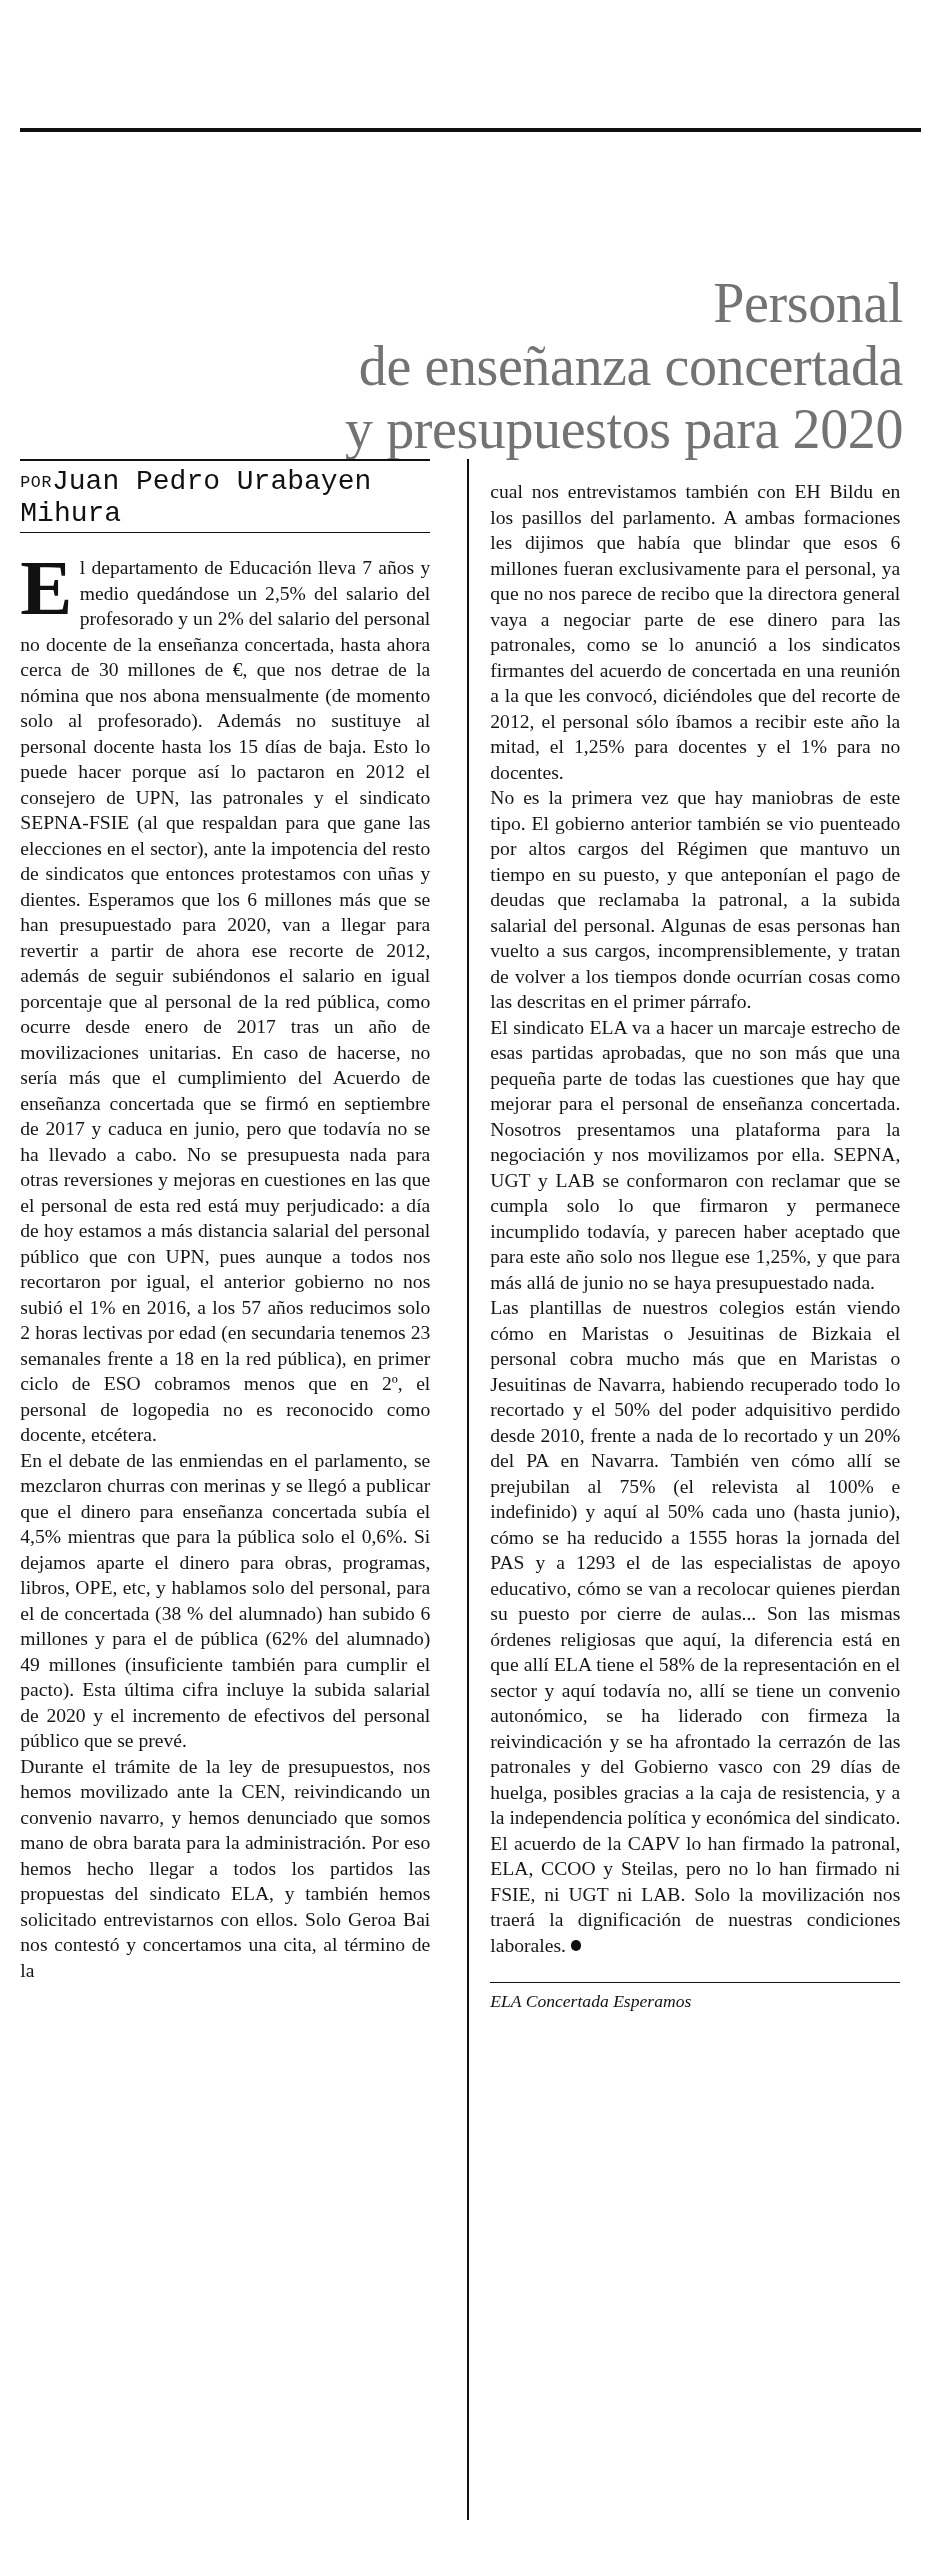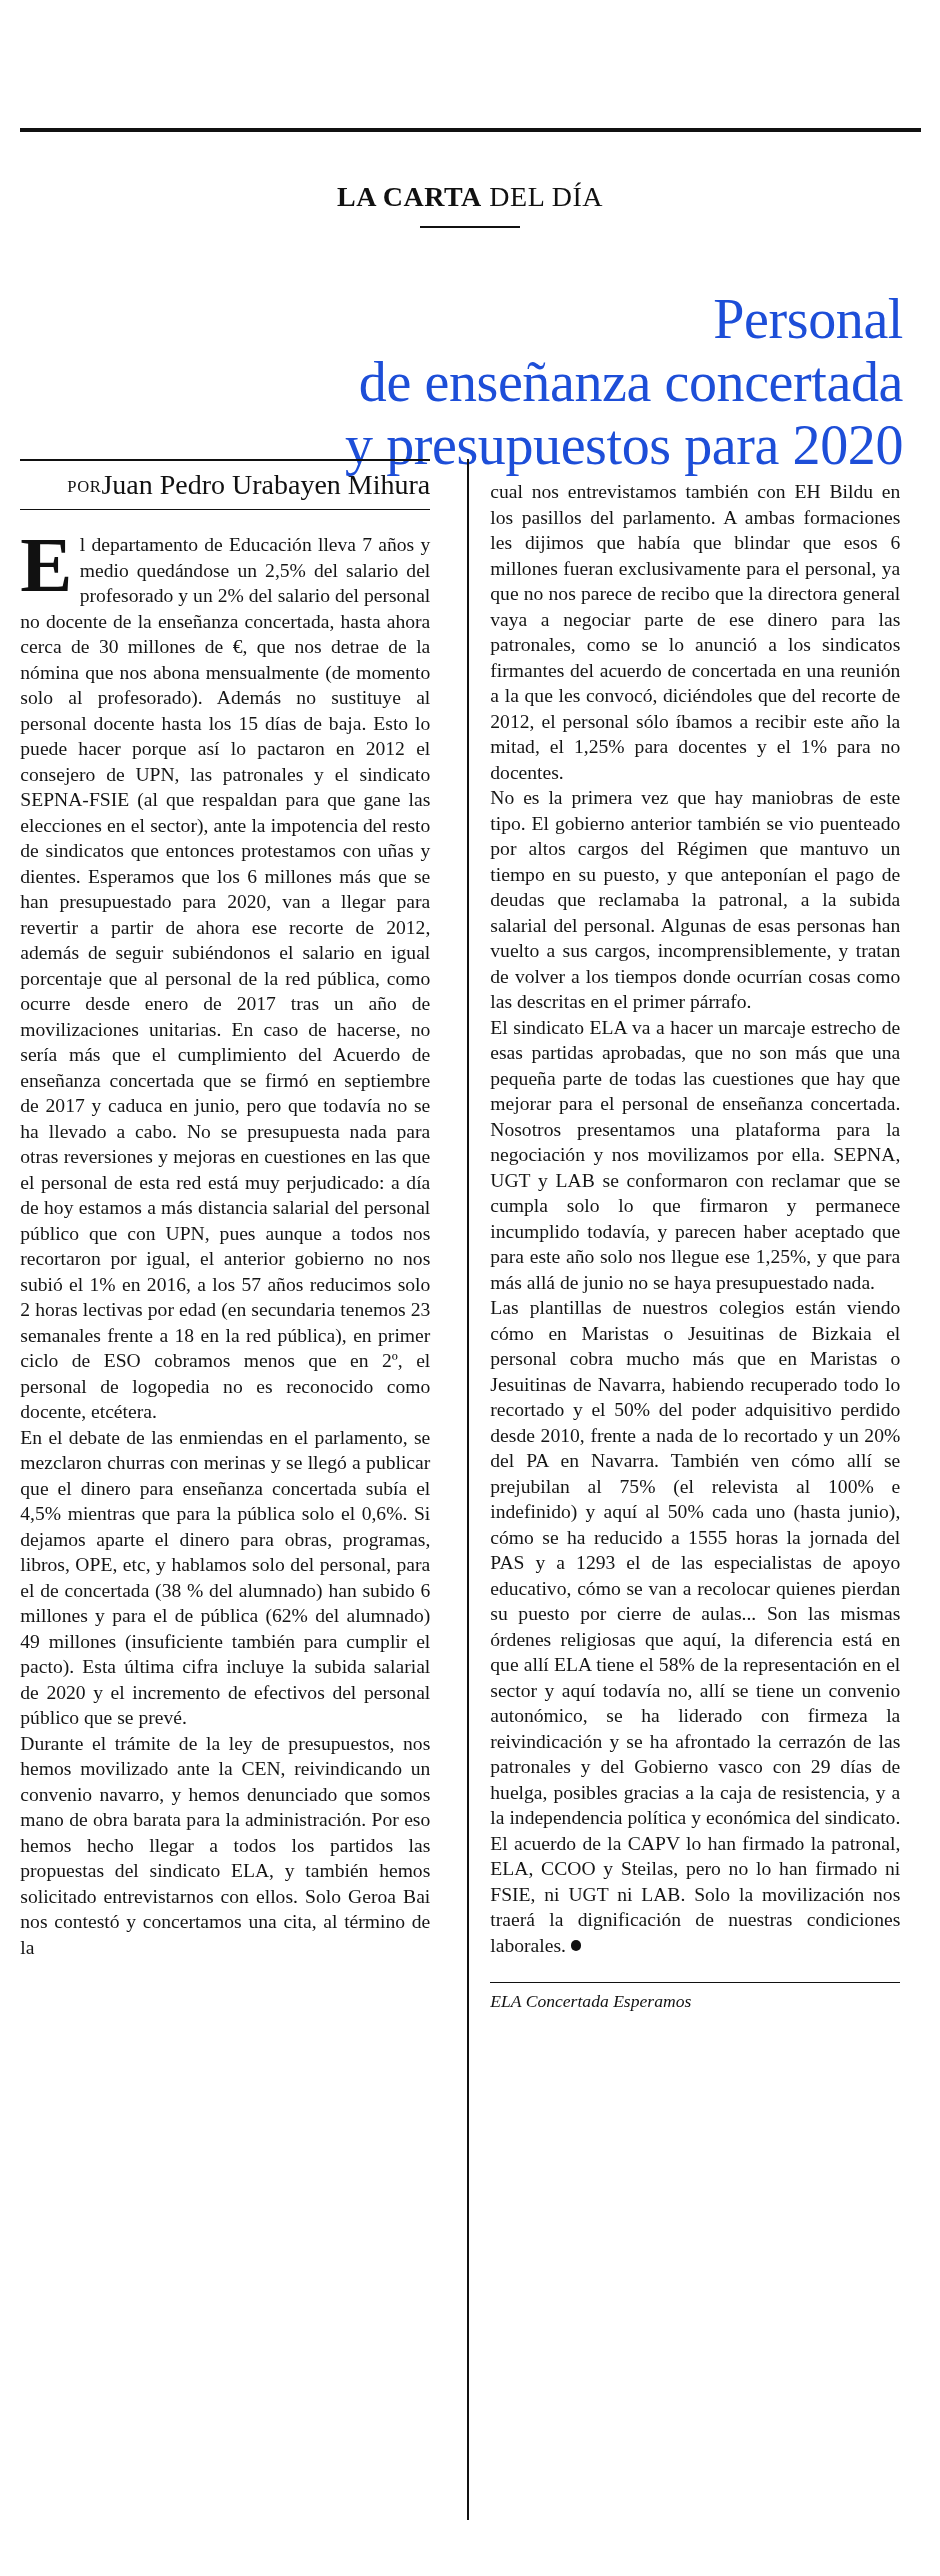--- a/index.html
+++ b/index.html
@@ -59,29 +59,29 @@
     margin: 13px auto 0 auto;
     width: 100px;
     height: 1.8px;
     background: #111111;
   }
 
   
   .headline {
     position: absolute;
     left: 37px;
-    top: 250px;
+    top: 234px;
     width: 866px;
     text-align: right;
     font-family: "Liberation Serif", "DejaVu Serif", serif;
     font-weight: normal;
     font-size: 56px;
     line-height: 63px;
     letter-spacing: -0.4px;
-    color: #1d4ed8;
+    color: #737373;
   }
   .headline .hl-line {
     display: block;
     white-space: nowrap;
   }
 
   
   .cols {
     position: absolute;
     left: 20.3px;
@@ -107,25 +107,24 @@
   }
 
   
   .byline-rule-top {
     width: 410px;
     height: 1.8px;
     background: #111111;
   }
   .byline {
     padding: 6.5px 0 3.7px 0;
-    font-family: Liberation Serif, serif;
+    font-family: Liberation Mono, monospace;
     font-size: 28px;
-    line-height: 36px;
-    color: #111111;
-    text-align: right;
+    line-height: 30px;
+    color: #111111;
   }
   .byline .por {
     font-size: 16.6px;
     letter-spacing: 0.6px;
     vertical-align: 1.8px;
   }
   .byline .author {
     font-size: 28px;
   }
   .byline-rule-bottom {
@@ -183,24 +182,20 @@
     color: #111111;
   }
 </style>
 </head>
 <body>
 
 <div class="page">
 
   <div class="top-rule"></div>
 
-  <div class="kicker-wrap">
-    <div class="kicker"><span class="strong">LA CARTA</span><span class="light"> DEL DÍA</span></div>
-    <div class="kicker-rule"></div>
-  </div>
 
   <h1 class="headline">
     <span class="hl-line">Personal</span>
     <span class="hl-line">de enseñanza concertada</span>
     <span class="hl-line">y presupuestos para 2020</span>
   </h1>
 
   <div class="cols">
 
     <div class="col-divider"></div>

